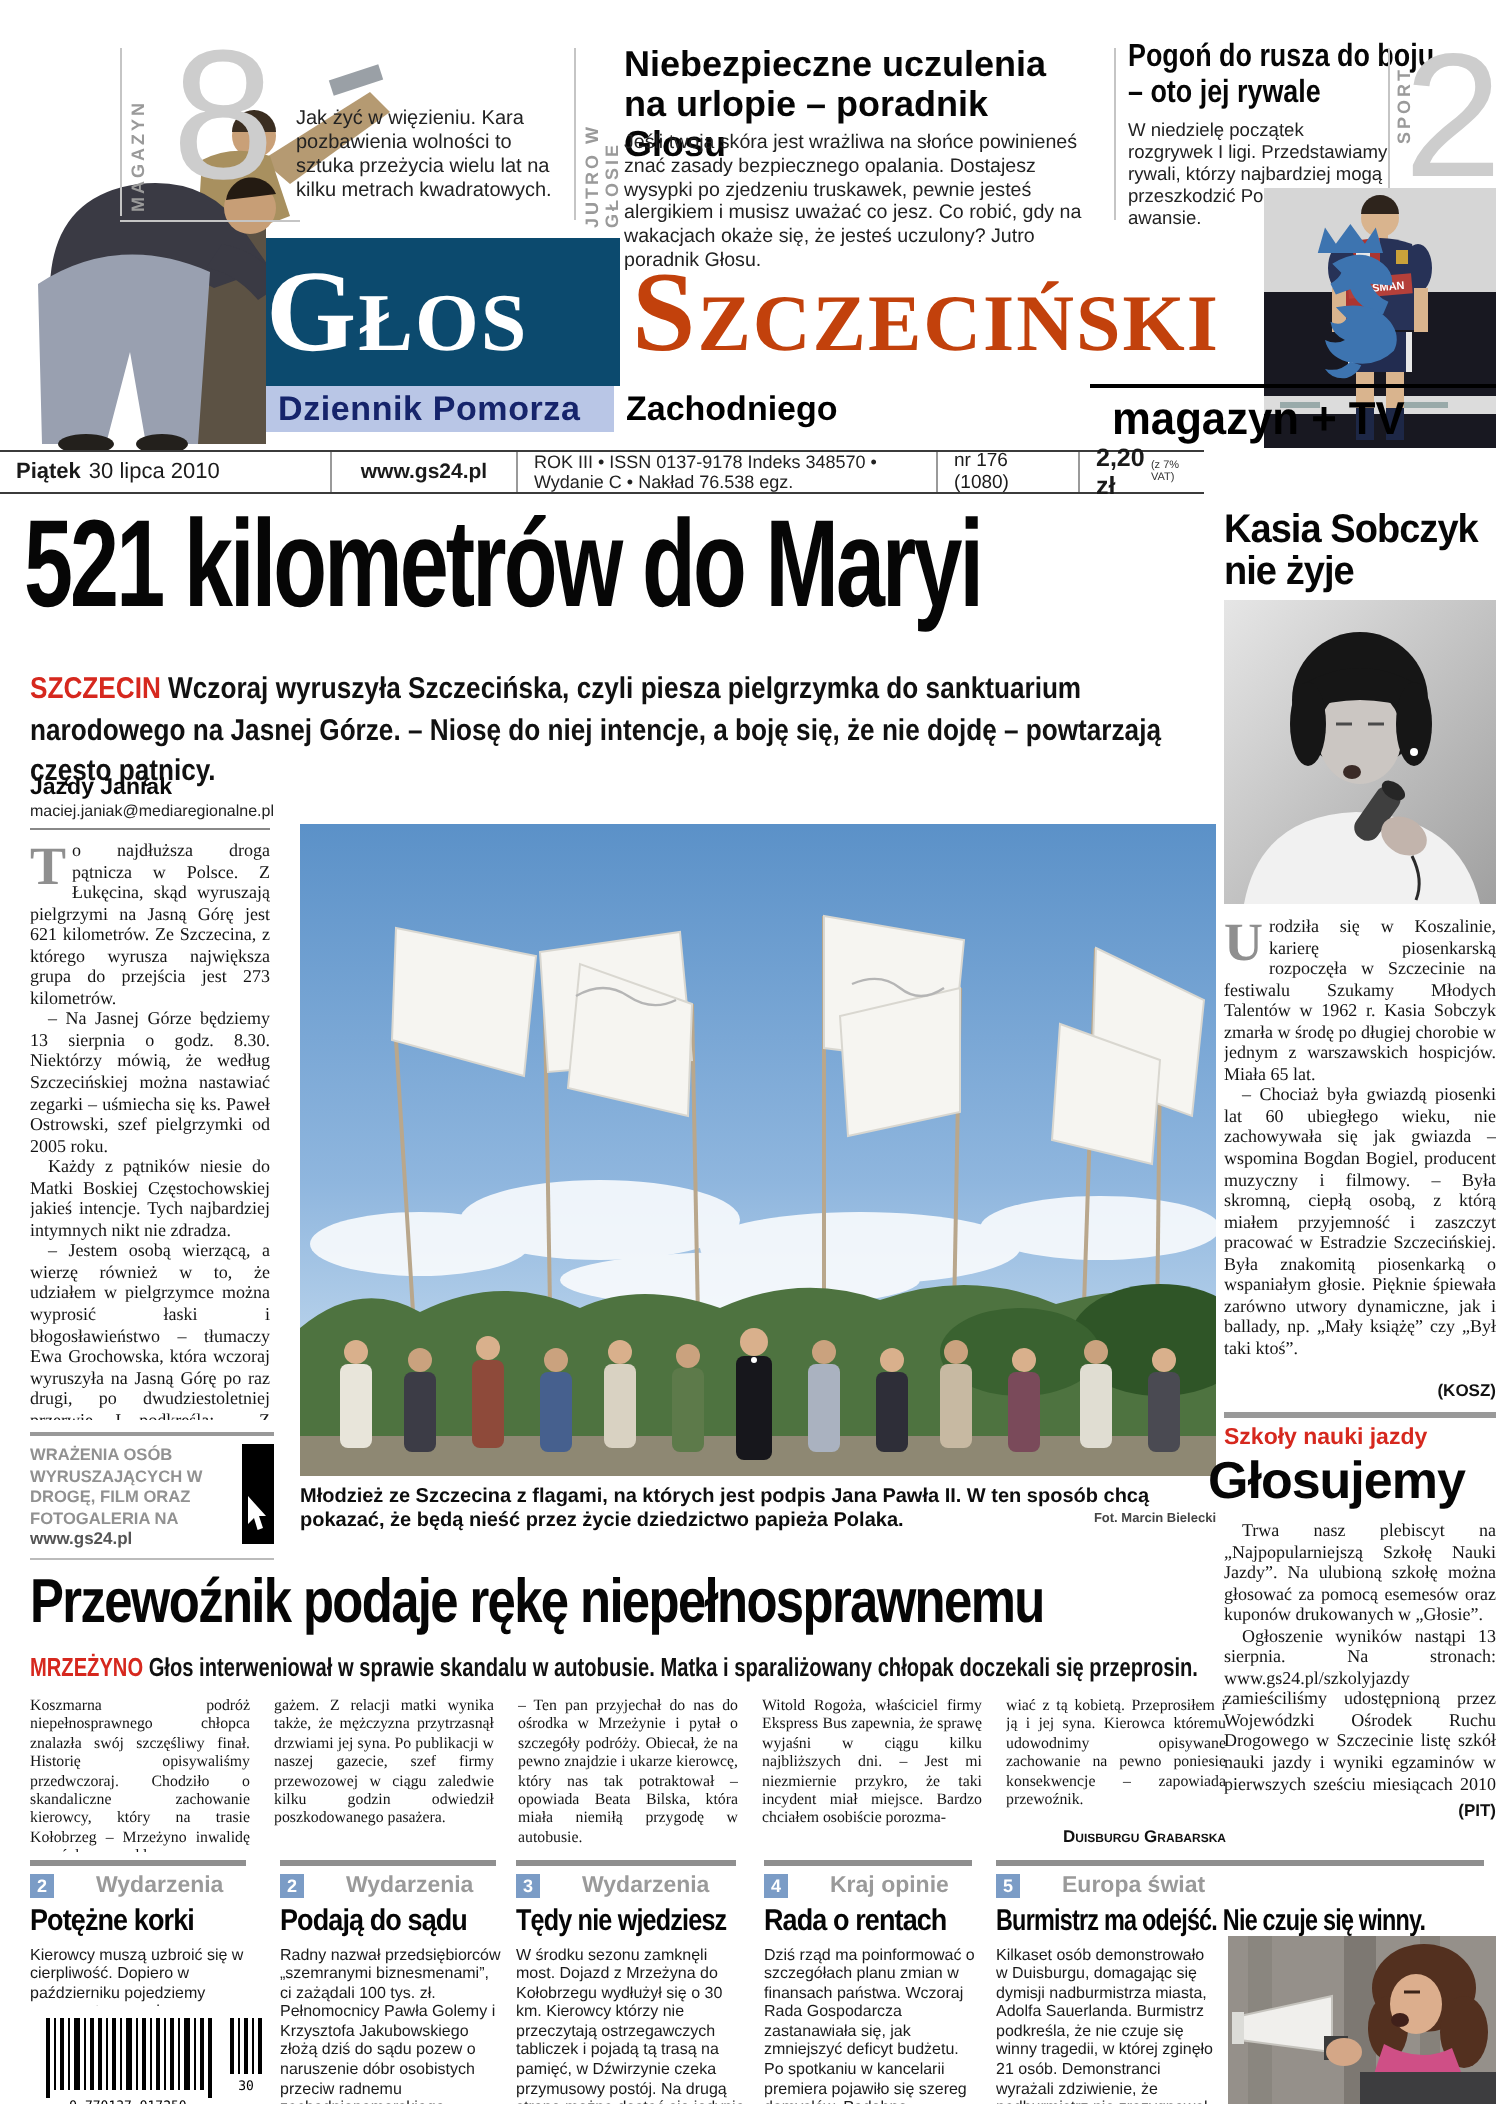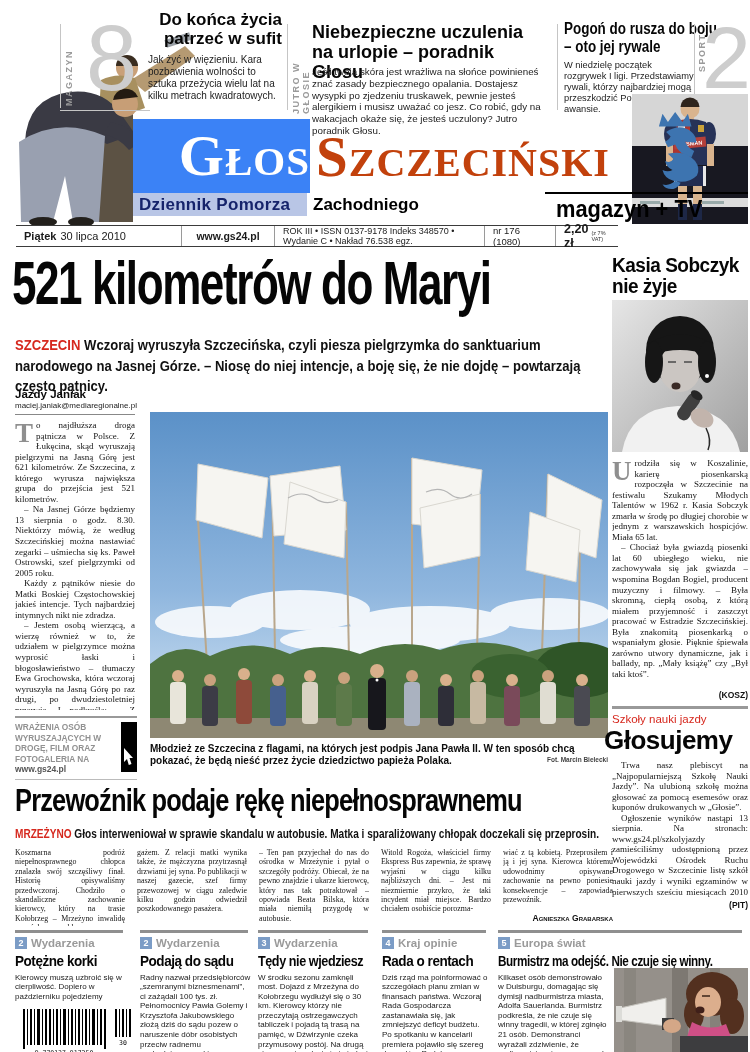--- a/index.html
+++ b/index.html
@@ -18,21 +18,21 @@
   .t-body { font:400 10px/12px "Liberation Sans",sans-serif; color:#222; }
   .hl { font-weight:800; color:#060606; letter-spacing:-0.5px; }
   .red { color:#d6281e; }
   .bodytext { font:400 9px/10.55px "Liberation Serif",serif; text-align:justify; color:#141414; overflow:hidden; }
   .bodytext p { text-indent:9px; }
   .bodytext p.first { text-indent:0; }
   .dropcap { float:left; font:700 27px/24px "Liberation Serif",serif; color:#8f8f8f; margin:1px 3px 0 0; }
   .sig { font:700 8.5px "Liberation Sans",sans-serif; text-align:right; color:#111; }
   .scol { font:400 7.9px/9.4px "Liberation Serif",serif; text-align:justify; color:#141414; overflow:hidden; }
   .news-s { font:400 8px/9.6px "Liberation Sans",sans-serif; color:#1a1a1a; overflow:hidden; }
-  .sec-label { font:700 11.5px "Liberation Sans",sans-serif; color:#9a9a9a; }
+  .sec-label { font:700 11.5px "Liberation Sans",sans-serif; color:#9a9a9a;margin-left:17px; }
   .numbox { width:12px; height:12px; background:#7b9cc6; color:#fff; font:700 9px/12px "Liberation Sans",sans-serif;
             text-align:center; display:inline-block; }
   .dateline { display:flex; align-items:stretch; height:22px; border-top:1px solid #3b3b3b; border-bottom:1px solid #3b3b3b;
               font-size:11px; color:#1a1a1a; }
   .dcell { display:flex; align-items:center; padding:0 8px; }
   .dsep { width:1px; background:#9a9a9a; }
   .cap { font:700 10px/12px "Liberation Sans",sans-serif; color:#0d0d0d; }
   .promo { border-top:2px solid #999; border-bottom:1px solid #bbb; padding:4px 20px 4px 0; position:relative; }
   .promo .ptxt { font:700 8.3px/10.5px "Liberation Sans",sans-serif; color:#919191; }
   .promo .purl { font:700 8.5px/11px "Liberation Sans",sans-serif; color:#555; }
@@ -58,21 +58,20 @@
     <path d="M96,92 q20,4 30,20 l-12,8 q-12,-14 -26,-16z" fill="#3a3a44"></path>
     <path d="M4,112 q40,-26 86,-6 l-6,86 h-26 l-8,-46 -12,46 H6z" fill="#99a0b0"></path>
     <ellipse cx="28" cy="192" rx="14" ry="5" fill="#23201c"></ellipse>
     <ellipse cx="66" cy="192" rx="13" ry="5" fill="#23201c"></ellipse>
   </svg>
 
   <div class="abs rule" style="left:60px;top:24px;width:1px;height:84px"></div>
   <div class="abs rule" style="left:60px;top:110px;width:90px;height:1px"></div>
   <div class="abs vlabel" style="left:64px;top:26px;height:80px">MAGAZYN</div>
   <div class="abs bignum" style="left:86px;top:12px">8</div>
-  <div class="abs t-title" style="left:148px;top:10px;width:134px;font-size:17px;line-height:19px;text-align:right">Do końca życia patrzeć w sufit</div>
   <div class="abs t-body" style="left:148px;top:54px;width:134px">Jak żyć w więzieniu. Kara pozbawienia wolności to sztuka przeżycia wielu lat na kilku metrach kwadratowych.</div>
 
   <div class="abs rule" style="left:287px;top:24px;width:1px;height:86px"></div>
   <div class="abs vlabel" style="left:291px;top:26px;height:88px">JUTRO W GŁOSIE</div>
   <div class="abs t-title" style="left:312px;top:22px;width:232px;font-size:18px;line-height:20px">Niebezpieczne uczulenia na urlopie – poradnik Głosu</div>
   <div class="abs t-body" style="left:312px;top:66px;width:234px;font-size:9.8px;line-height:11.8px">Jeśli twoja skóra jest wrażliwa na słońce powinieneś znać zasady bezpiecznego opalania. Dostajesz wysypki po zjedzeniu truskawek, pewnie jesteś alergikiem i musisz uważać co jesz. Co robić, gdy na wakacjach okaże się, że jesteś uczulony? Jutro poradnik Głosu.</div>
 
   <div class="abs rule" style="left:557px;top:24px;width:1px;height:86px"></div>
   <div class="abs t-title sx" style="left:564px;top:20px;width:190px;font-size:16px;line-height:18px;transform:scaleX(0.84)">Pogoń do rusza do boju – oto jej rywale</div>
   <div class="abs t-body" style="left:564px;top:60px;width:132px;font-size:9.3px;line-height:11px">W niedzielę początek rozgrywek I ligi. Przedstawiamy rywali, którzy najbardziej mogą przeszkodzić Pogoni w awansie.</div>
@@ -112,32 +111,32 @@
   </svg>
 
   <svg class="abs" style="left:648px;top:110px" width="58" height="80" viewBox="0 0 64 84">
     <g fill="#3d74b0">
       <path d="M16,2 l6,9 8,-11 8,11 6,-9 4,14 h-36z"></path>
       <path d="M20,22 q16,-10 28,0 q6,5 5,12 l-12,-1 q3,7 10,10 l-3,7 q-14,-3 -18,-14 l-8,3 -3,-6 q5,-3 6,-6z"></path>
       <path d="M22,46 q20,-4 30,8 q6,8 2,16 q-10,10 -26,6 q-10,-3 -12,-12 q6,3 11,0 q-7,-3 -8,-10 q6,3 9,-2z"></path>
       <path d="M30,76 q-6,6 -14,4 q4,6 12,5 q6,-2 8,-7z"></path>
     </g>
   </svg>
-  <div class="abs" style="left:133px;top:119px;width:177px;height:74px;background:#3b82f6;display:flex;align-items:center;justify-content:flex-end">
+  <div class="abs" style="left:133px;top:119px;width:177px;height:74px;background:#0c4a6e;display:flex;align-items:center;justify-content:flex-start">
     <span class="serif smallcaps" style="font-size:58px;font-weight:700;color:#fff;letter-spacing:1px;line-height:58px">Głos</span>
   </div>
   <div class="abs serif smallcaps" style="left:316px;top:118px;height:76px;display:flex;align-items:center;font-size:57px;font-weight:700;color:#c2410c;letter-spacing:1px">Szczeciński</div>
   <div class="abs" style="left:133px;top:193px;width:174px;height:23px;background:#b9c6e6;display:flex;align-items:center;padding-left:6px">
     <span style="font-size:17px;font-weight:800;color:#16246b;letter-spacing:0.3px">Dziennik Pomorza</span>
   </div>
   <div class="abs" style="left:313px;top:193px;height:23px;display:flex;align-items:center;font-size:17px;font-weight:800;color:#000">Zachodniego</div>
   <div class="abs" style="left:545px;top:192px;width:203px;height:2px;background:#000"></div>
   <div class="abs sx nw" style="left:556px;top:196px;font-size:23px;font-weight:600;color:#000;transform:scaleX(0.95)">magazyn + TV</div>
 
-  <div class="abs dateline" style="left:16px;top:225px;width:602px">
+  <div class="abs dateline" style="left:0;top:225px;width:602px">
     <div class="dcell" style="width:165px">
       <span style="font-weight:700;margin-right:4px">Piątek</span>
       <span>30 lipca 2010</span>
     </div>
     <div class="dsep"></div>
     <div class="dcell" style="width:92px;justify-content:center;font-weight:700;font-size:10.5px">www.gs24.pl</div>
     <div class="dsep"></div>
     <div class="dcell" style="flex:1;justify-content:flex-end;font-size:9px;color:#222">ROK III • ISSN 0137-9178  Indeks 348570 • Wydanie C • Nakład 76.538 egz.</div>
     <div class="dsep"></div>
     <div class="dcell" style="width:70px;justify-content:center;font-size:9.5px">nr 176 (1080)</div>
@@ -152,21 +151,21 @@
   <div class="abs sx" style="left:15px;top:335px;width:690px;font-size:15px;line-height:20.5px;font-weight:700;transform:scaleX(0.872)">
     <span class="red">SZCZECIN</span>
     <span style="color:#111">Wczoraj wyruszyła Szczecińska, czyli piesza pielgrzymka do sanktuarium narodowego na Jasnej Górze. – Niosę do niej intencje, a boję się, że nie dojdę – powtarzają często pątnicy.</span>
   </div>
 
   <div class="abs" style="left:15px;top:388px;width:120px">
     <div class="byline-name">Jazdy Janiak</div>
     <div class="byline-mail">maciej.janiak@mediaregionalne.pl</div>
   </div>
   <div class="abs bodytext" style="left:15px;top:420px;width:120px;height:290px">
-    <p class="first"><span class="dropcap">T</span><span>o najdłuższa droga pątnicza w Polsce. Z Łukęcina, skąd wyruszają pielgrzymi na Jasną Górę jest 621 kilometrów. Ze Szczecina, z którego wyrusza największa grupa do przejścia jest 521 kilometrów.</span></p>
+    <p class="first"><span class="dropcap">T</span><span>o najdłuższa droga pątnicza w Polsce. Z Łukęcina, skąd wyruszają pielgrzymi na Jasną Górę jest 621 kilometrów. Ze Szczecina, z którego wyrusza największa grupa do przejścia jest 273 kilometrów.</span></p>
     <p>– Na Jasnej Górze będziemy 13 sierpnia o godz. 8.30. Niektórzy mówią, że według Szczecińskiej można nastawiać zegarki – uśmiecha się ks. Paweł Ostrowski, szef pielgrzymki od 2005 roku.</p>
     <p>Każdy z pątników niesie do Matki Boskiej Częstochowskiej jakieś intencje. Tych najbardziej intymnych nikt nie zdradza.</p>
     <p>– Jestem osobą wierzącą, a wierzę również w to, że udziałem w pielgrzymce można wyprosić łaski i błogosławieństwo – tłumaczy Ewa Grochowska, która wczoraj wyruszyła na Jasną Górę po raz drugi, po dwudziestoletniej przerwie. I podkreśla: – Z doświadczenia poprzedniej pielgrzymki powiem: to działa.</p>
   </div>
 
   <div class="abs promo" style="left:15px;top:716px;width:122px">
     <div class="ptxt">WRAŻENIA OSÓB WYRUSZAJĄCYCH W DROGĘ, FILM ORAZ FOTOGALERIA NA</div>
     <div class="purl">www.gs24.pl</div>
     <svg class="abs" style="right:0;top:4px" width="16" height="50" viewBox="0 0 16 50">
       <rect width="16" height="50" fill="#000"></rect>
@@ -305,39 +304,39 @@
     <path d="M94,128 q6,12 2,22" stroke="#2a2a2a" stroke-width="1.5" fill="none"></path>
     <circle cx="95" cy="76" r="2" fill="#fff"></circle>
   </svg>
   <div class="abs bodytext" style="left:612px;top:458px;width:136px;height:230px">
     <p class="first"><span class="dropcap">U</span><span>rodziła się w Koszalinie, karierę piosenkarską rozpoczęła w Szczecinie na festiwalu Szukamy Młodych Talentów w 1962 r. Kasia Sobczyk zmarła w środę po długiej chorobie w jednym z warszawskich hospicjów. Miała 65 lat.</span></p>
     <p>– Chociaż była gwiazdą piosenki lat 60 ubiegłego wieku, nie zachowywała się jak gwiazda – wspomina Bogdan Bogiel, producent muzyczny i filmowy. – Była skromną, ciepłą osobą, z którą miałem przyjemność i zaszczyt pracować w Estradzie Szczecińskiej. Była znakomitą piosenkarką o wspaniałym głosie. Pięknie śpiewała zarówno utwory dynamiczne, jak i ballady, np. „Mały książę” czy „Był taki ktoś”.</p>
   </div>
   <div class="abs sig" style="left:612px;top:690px;width:136px">(KOSZ)</div>
   <div class="abs" style="left:612px;top:706px;width:136px;height:3px;background:#999"></div>
 
-  <div class="abs red" style="left:612px;top:713px;font-size:11.5px;font-weight:400">Szkoły nauki jazdy</div>
+  <div class="abs red" style="left:612px;top:713px;font-size:11.5px;font-weight:700">Szkoły nauki jazdy</div>
   <div class="abs hl" style="left:604px;top:726px;font-size:26px;line-height:28px">Głosujemy</div>
   <div class="abs bodytext" style="left:612px;top:760px;width:136px;height:138px">
     <p>Trwa nasz plebiscyt na „Najpopularniejszą Szkołę Nauki Jazdy”. Na ulubioną szkołę można głosować za pomocą esemesów oraz kuponów drukowanych w „Głosie”.</p>
     <p>Ogłoszenie wyników nastąpi 13 sierpnia. Na stronach: www.gs24.pl/szkolyjazdy zamieściliśmy udostępnioną przez Wojewódzki Ośrodek Ruchu Drogowego w Szczecinie listę szkół nauki jazdy i wyniki egzaminów w pierwszych sześciu miesiącach 2010 roku. Możemy też na bieżąco śledzić wyniki głosowania.</p>
   </div>
   <div class="abs sig" style="left:612px;top:900px;width:136px">(PIT)</div>
 
   <div class="abs hl sx nw" style="left:15px;top:784px;font-size:31px;line-height:34px;letter-spacing:-1px;transform:scaleX(0.82)">Przewoźnik podaje rękę niepełnosprawnemu</div>
   <div class="abs sx nw" style="left:15px;top:826px;font-size:13px;font-weight:700;transform:scaleX(0.775)">
     <span class="red">MRZEŻYNO</span>
     <span style="color:#111">Głos interweniował w sprawie skandalu w autobusie. Matka i sparaliżowany chłopak doczekali się przeprosin.</span>
   </div>
   <div class="abs scol" style="left:15px;top:848px;width:110px;height:78px">Koszmarna podróż niepełnosprawnego chłopca znalazła swój szczęśliwy finał. Historię opisywaliśmy przedwczoraj. Chodziło o skandaliczne zachowanie kierowcy, który na trasie Kołobrzeg – Mrzeżyno inwalidę na wózku nazwał ba-</div>
   <div class="abs scol" style="left:137px;top:848px;width:110px;height:78px">gażem. Z relacji matki wynika także, że mężczyzna przytrzasnął drzwiami jej syna. Po publikacji w naszej gazecie, szef firmy przewozowej w ciągu zaledwie kilku godzin odwiedził poszkodowanego pasażera.</div>
   <div class="abs scol" style="left:381px;top:848px;width:110px;height:78px">Witold Rogoża, właściciel firmy Ekspress Bus zapewnia, że sprawę wyjaśni w ciągu kilku najbliższych dni. – Jest mi niezmiernie przykro, że taki incydent miał miejsce. Bardzo chciałem osobiście porozma-</div>
   <div class="abs scol" style="left:259px;top:848px;width:110px;height:78px">– Ten pan przyjechał do nas do ośrodka w Mrzeżynie i pytał o szczegóły podróży. Obiecał, że na pewno znajdzie i ukarze kierowcę, który nas tak potraktował – opowiada Beata Bilska, która miała niemiłą przygodę w autobusie.</div>
   <div class="abs scol" style="left:503px;top:848px;width:110px;height:64px">wiać z tą kobietą. Przeprosiłem i ją i jej syna. Kierowca któremu udowodnimy opisywane zachowanie na pewno poniesie konsekwencje – zapowiada przewoźnik.</div>
-  <div class="abs smallcaps" style="left:503px;top:913px;width:110px;text-align:right;font-size:8.5px;font-weight:700">Agnieszka Grabarska</div>
+  <div class="abs smallcaps" style="left:503px;top:913px;width:110px;text-align:right;font-size:8.5px;font-weight:700">Duisburgu Grabarska</div>
 
   <div class="abs" style="left:15px;top:930px;width:113px">
     <div class="rule" style="height:2.5px;background:#8f8f8f;width:108px"></div>
     <div style="margin-top:4px;display:flex;align-items:center;gap:4px">
       <span class="numbox">2</span>
       <span class="sec-label">Wydarzenia</span>
     </div>
     <div class="hl sx nw" style="margin-top:3px;font-size:15px;transform:scaleX(0.9)">Potężne korki</div>
     <div class="news-s" style="margin-top:4px;height:30px">Kierowcy muszą uzbroić się w cierpliwość. Dopiero w październiku pojedziemy wyremontowaną drogą.</div>
     <svg style="margin-top:4px;margin-left:4px" width="118" height="50" viewBox="0 0 118 50">

